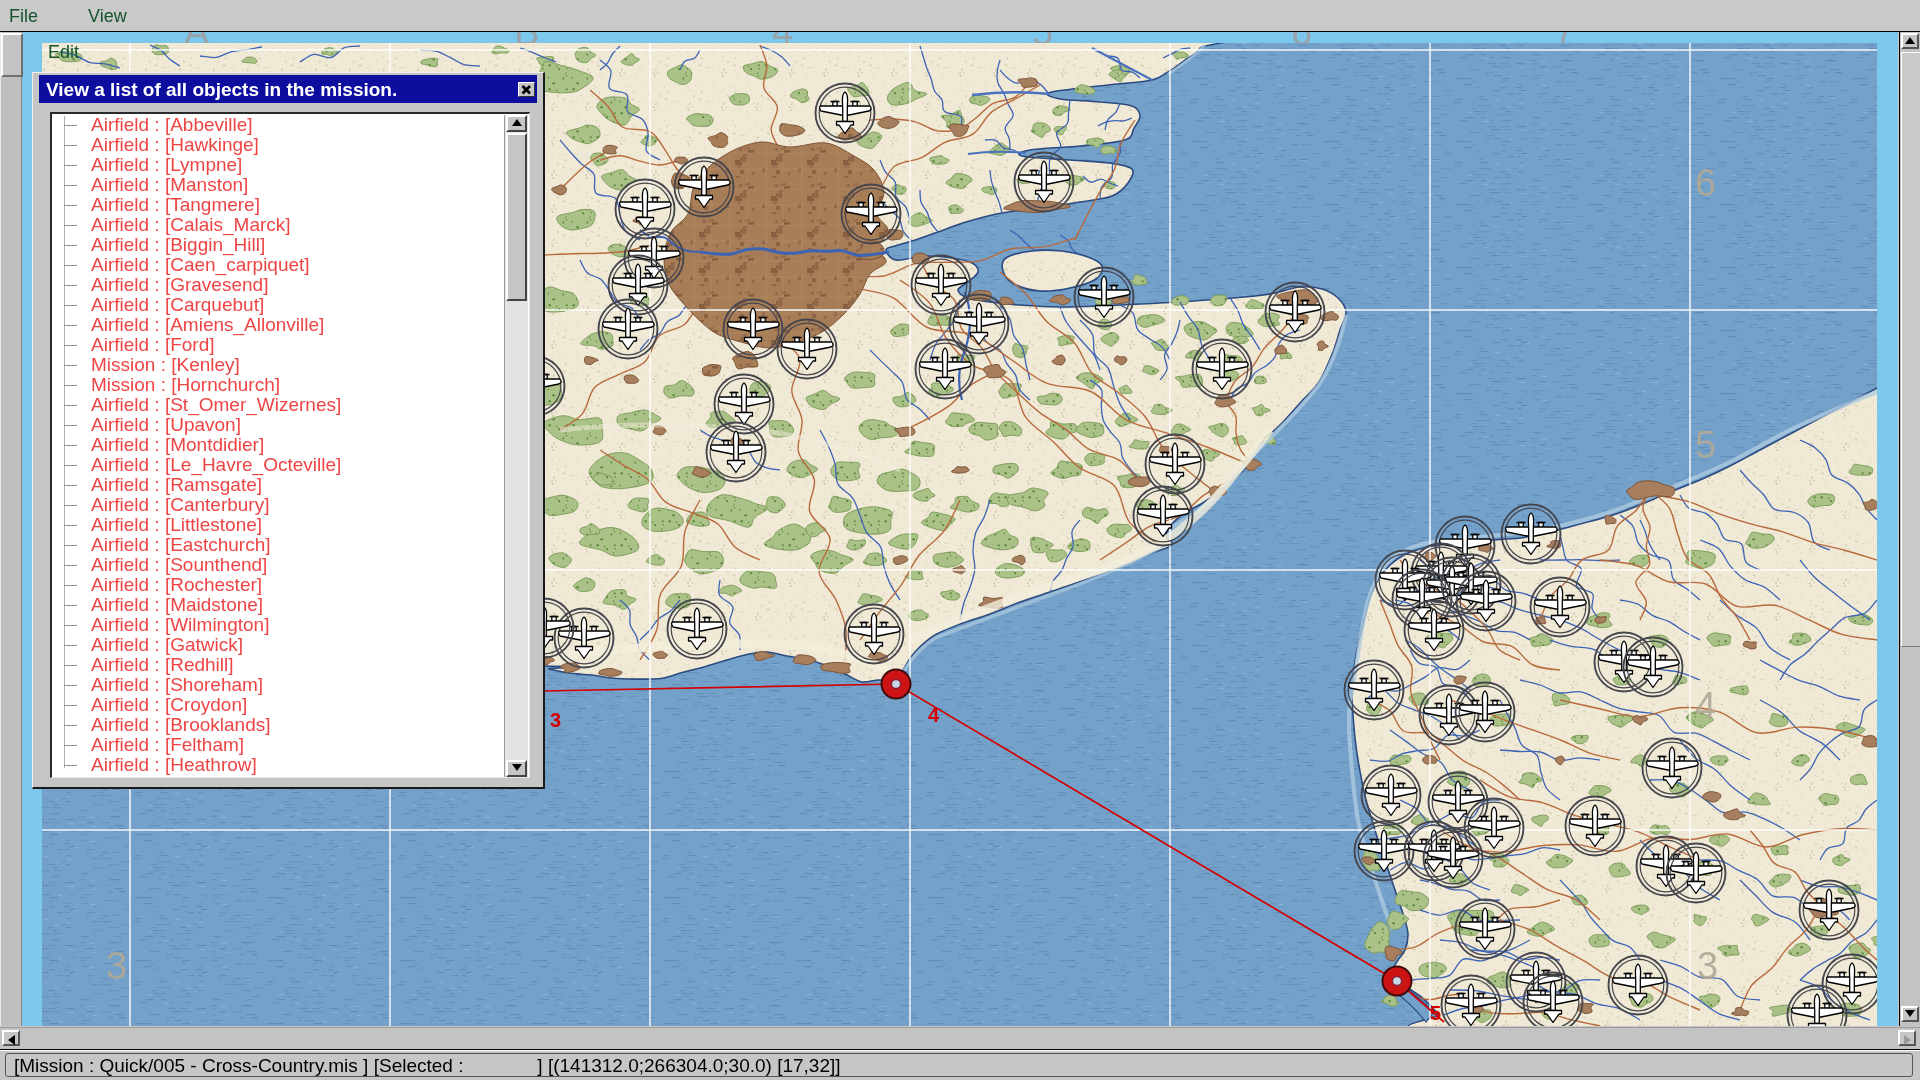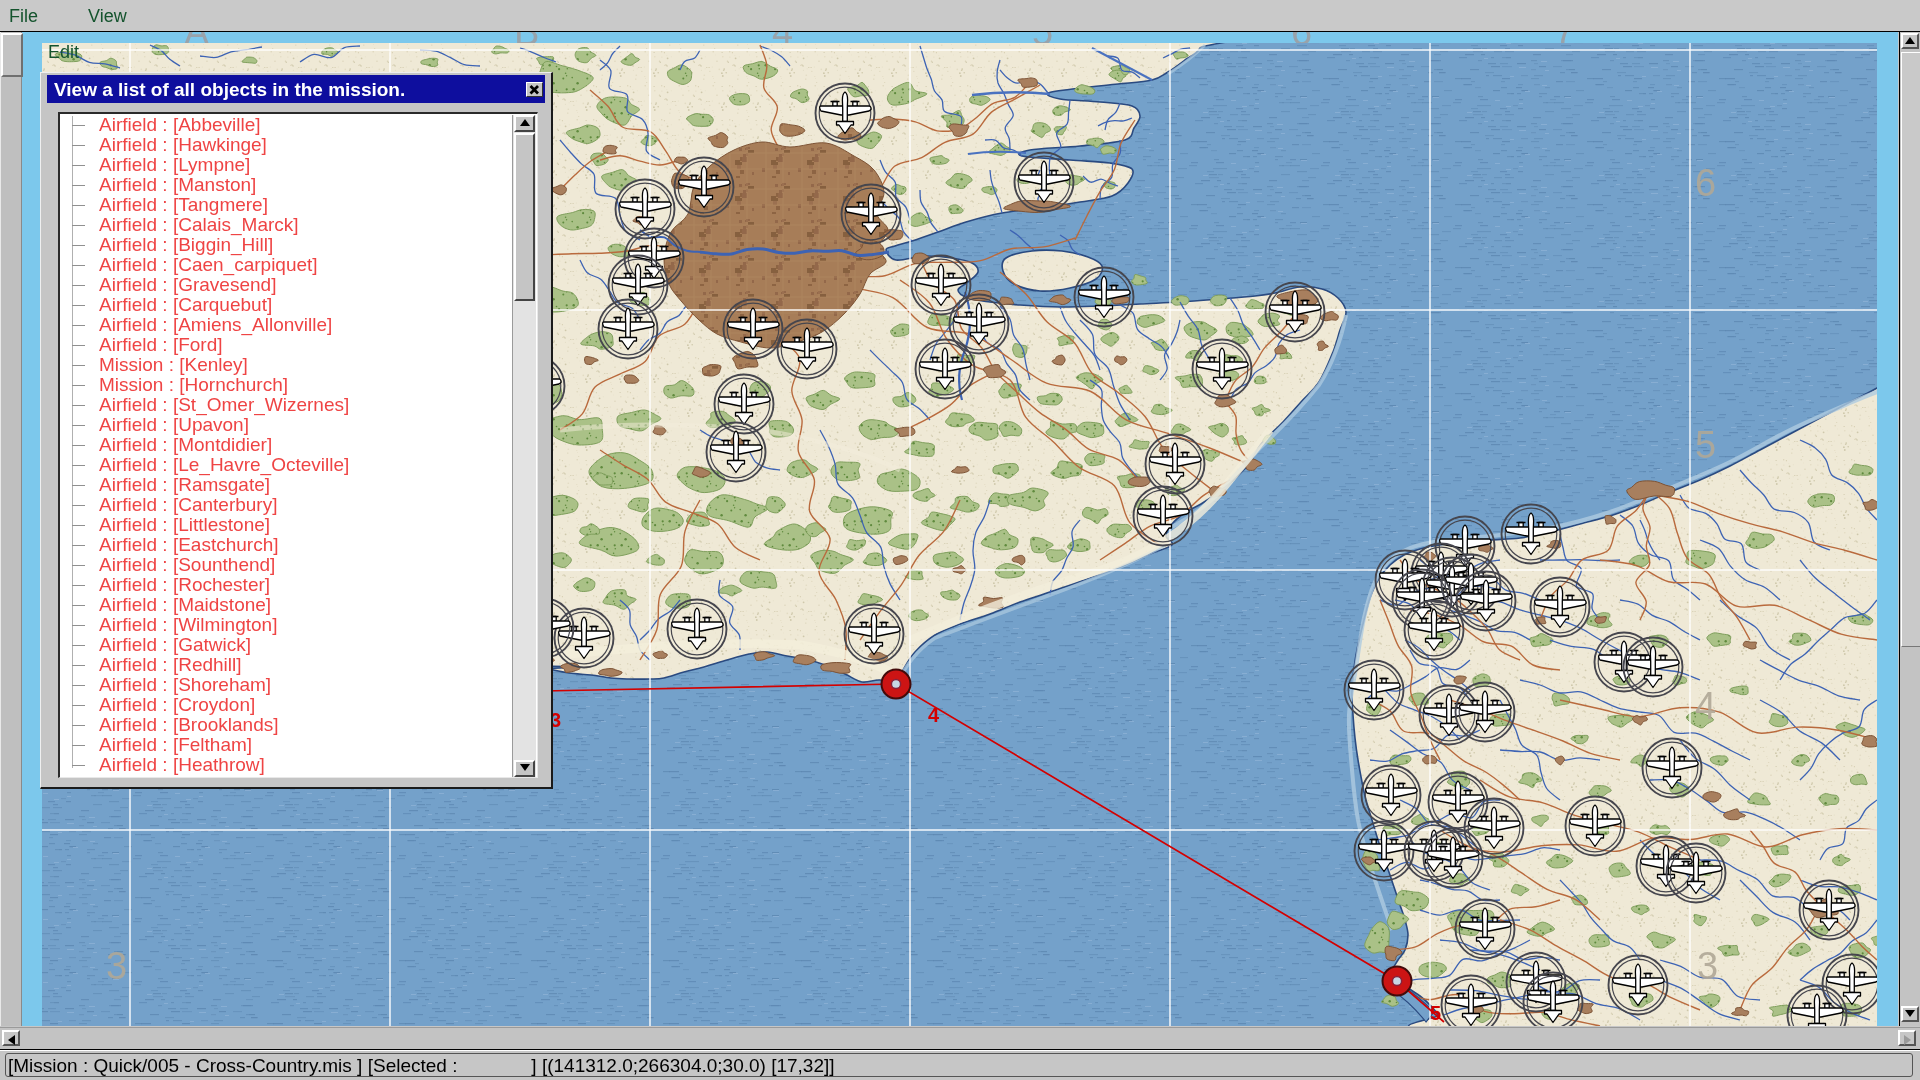--- a/index.html
+++ b/index.html
@@ -15,23 +15,23 @@
 #lsb{left:0;top:32px;width:21px;height:994px;background:#bfbfbf;border-right:1px solid #8a8a8a;box-shadow:inset 1px 0 0 #e9e9e9;}
 #lsbthumb{left:1px;top:1px;width:18px;height:40px;background:#c3c3c3;border-top:2px solid #fff;border-left:2px solid #fff;border-right:2px solid #6f6f6f;border-bottom:2px solid #6f6f6f;}
 
 #rsb{left:1899px;top:32px;width:21px;height:994px;background:#c3c3c3;border-left:1px solid #000;}
 .sbbtn{width:18px;height:16px;background:#c6c6c6;border-top:2px solid #fff;border-left:2px solid #fff;border-right:2px solid #555;border-bottom:2px solid #555;box-sizing:border-box;}
 #rsbthumb{left:1px;top:20px;width:19px;height:593px;background:#c9c9c9;border-top:1px solid #fff;border-left:1px solid #fff;border-right:1px solid #777;border-bottom:1px solid #777;}
 
 #bsb{left:0;top:1027px;width:1920px;height:21px;background:#c3c3c3;border-top:1px solid #9a9a9a;}
 
 #statwrap{left:0;top:1049px;width:1920px;height:31px;background:#c6c6c6;border-top:1px solid #000;box-shadow:inset 0 1px 0 #fff;}
-#statfield{left:5px;top:3px;width:1908px;height:24px;background:#c6c6c6;border:1px solid #555;border-radius:3px;color:#000;font-size:19px;line-height:23px;padding-left:2px;box-sizing:border-box;white-space:pre;}
+#statfield{left:5px;top:3px;width:1908px;height:24px;background:#c6c6c6;border:1px solid #555;border-radius:3px;color:#000;font-size:19px;line-height:23px;padding-left:8px;box-sizing:border-box;white-space:pre;}
 
-#dlg{left:32px;top:72px;width:513px;height:717px;background:#c5c5c5;border-top:1px solid #efefef;border-left:1px solid #efefef;border-right:2px solid #1a1a1a;border-bottom:2px solid #1a1a1a;box-sizing:border-box;margin-left:8px;}
+#dlg{left:32px;top:72px;width:513px;height:717px;background:#c5c5c5;border-top:1px solid #efefef;border-left:1px solid #efefef;border-right:2px solid #1a1a1a;border-bottom:2px solid #1a1a1a;box-sizing:border-box;}
 #dlgtitle{left:6px;top:2px;width:498px;height:28px;background:#0e0e9e;}
 #dlgtitle span{position:absolute;left:7px;top:4px;color:#fff;font-size:19px;font-weight:bold;letter-spacing:0px;}
 #dlgclose{left:479px;top:7px;width:17px;height:15px;background:#c5c5c5;border-top:1px solid #fff;border-left:1px solid #fff;border-right:1px solid #333;border-bottom:1px solid #333;box-sizing:border-box;}
 #listbox{left:17px;top:39px;width:480px;height:666px;background:#fff;border-top:2px solid #2a2a2a;border-left:2px solid #2a2a2a;border-right:1px solid #e8e8e8;border-bottom:1px solid #e8e8e8;box-sizing:border-box;}
 #rows{left:2px;top:1px;width:450px;height:660px;overflow:hidden;}
 .lr{height:20px;line-height:20px;font-size:19px;color:#ef4444;padding-left:37px;position:relative;white-space:pre;}
 .lr::before{content:"";position:absolute;left:10px;top:10px;width:13px;height:1px;background:#909090;}
 #treev{left:12px;top:2px;width:1px;height:652px;background:#b0b0b0;}
 #lbsb{right:1px;top:1px;width:23px;height:662px;background:#e3e3e3;border-left:1px solid #9a9a9a;}
 .lbtn{left:1px;width:21px;height:17px;background:#c5c5c5;border-top:2px solid #fff;border-left:2px solid #fff;border-right:2px solid #444;border-bottom:2px solid #444;box-sizing:border-box;}

